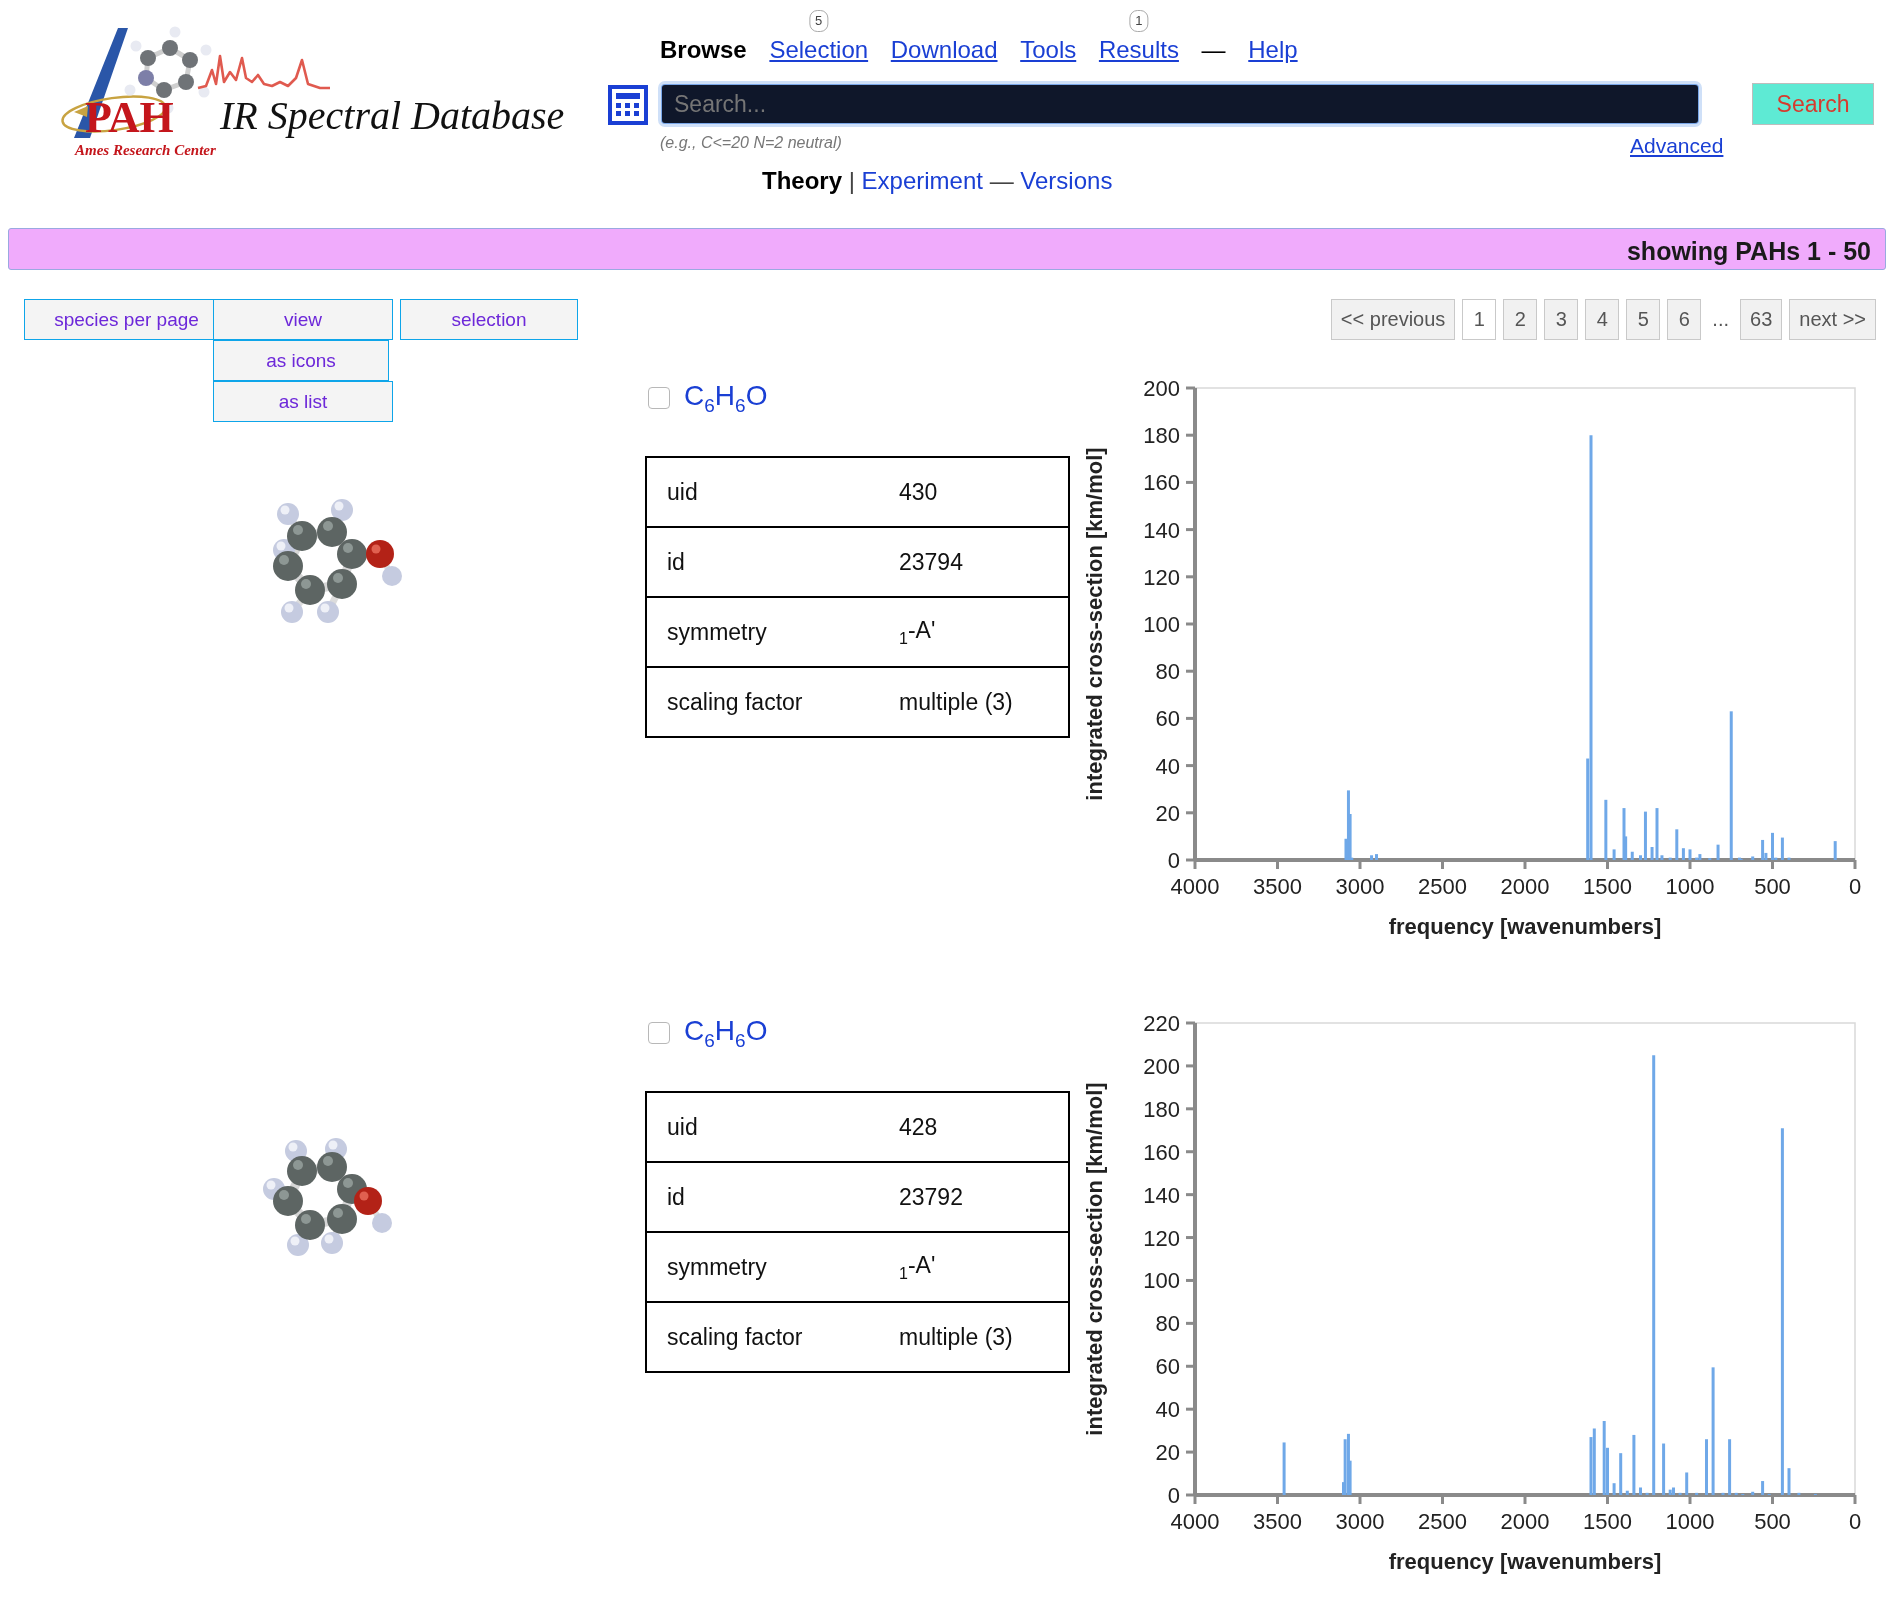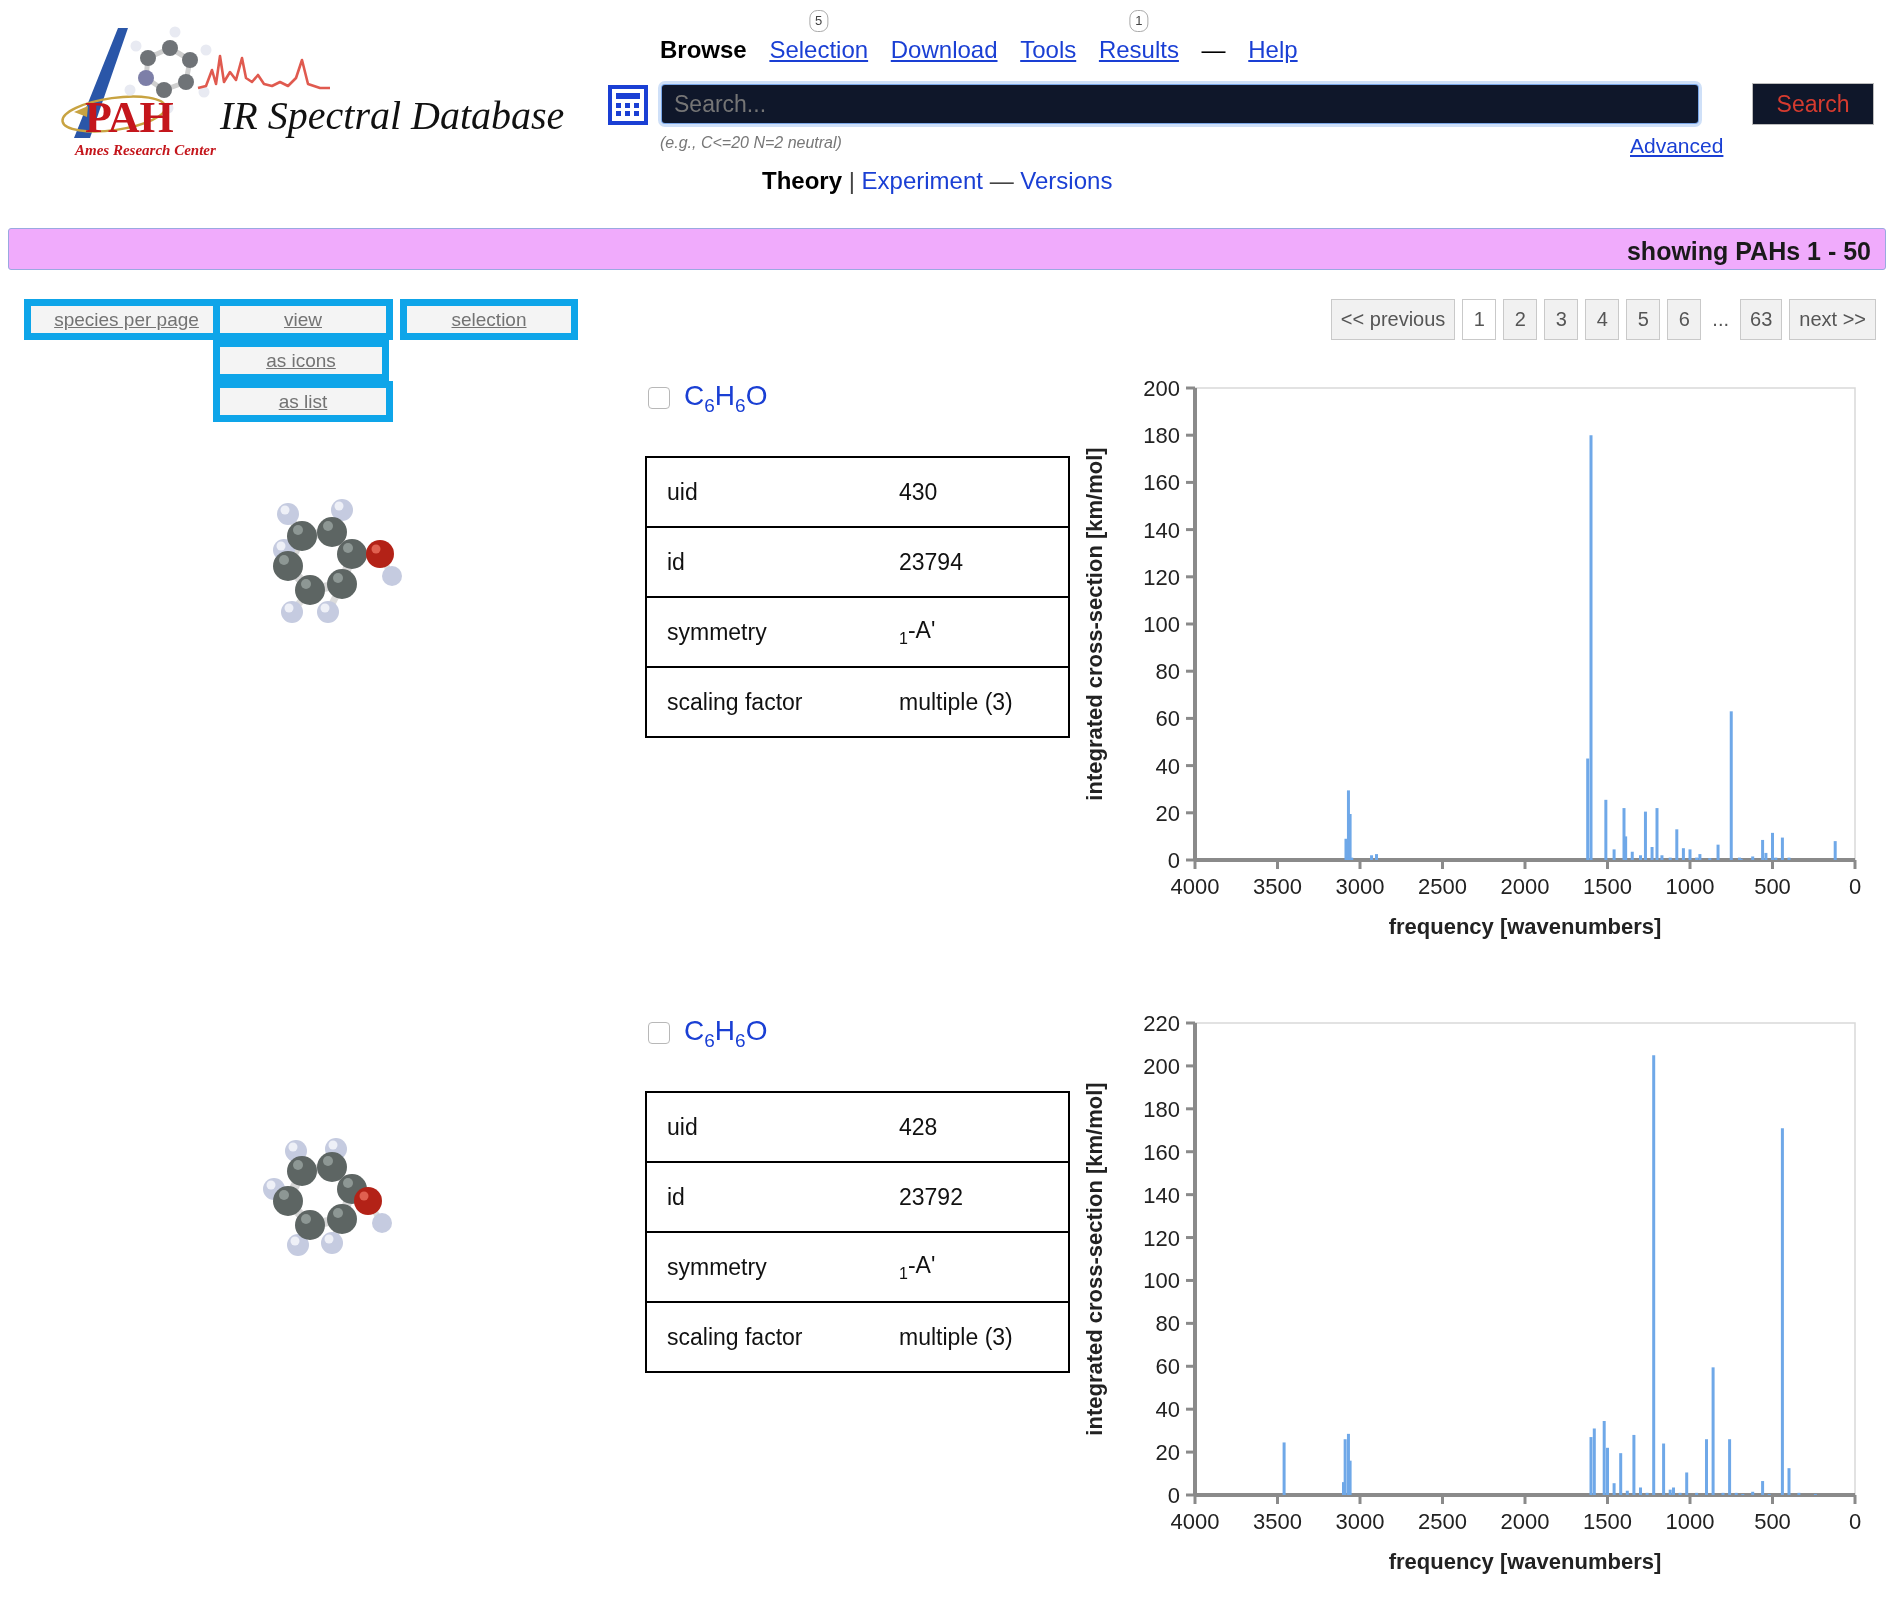--- a/index.html
+++ b/index.html
@@ -55,21 +55,21 @@
     width: 1040px; height: 42px; box-sizing: border-box;
     border: 2px solid #7aa7e8; border-radius: 5px;
     outline: 3px solid #cfe0f8; outline-offset: -1px;
     font-size: 23px; color: #888; padding: 0 12px;
     font-family: "Liberation Sans", sans-serif;
     background: #0f172a;
   }
   #search-button {
     position: absolute; left: 1752px; top: 83px;
     width: 122px; height: 42px;
-    border: 1px solid #bdbdbd; background: #0f172a;
+    border: 1px solid #bdbdbd; background: #5eead4;
     color: #d63b2f; font-size: 23px; cursor: pointer;
     font-family: "Liberation Sans", sans-serif;
   }
   #search-hint {
     position: absolute; left: 660px; top: 134px;
     font-size: 16px; font-style: italic; color: #777;
   }
   #advanced-link {
     position: absolute; left: 1630px; top: 134px;
     font-size: 21px; color: #1a3fd4; text-decoration: underline;
@@ -90,24 +90,24 @@
     border-radius: 3px;
   }
   #showing-text {
     position: absolute; right: 14px; top: 8px;
     font-size: 25px; font-weight: bold; color: #1a1a1a;
   }
 
   
   .tb-btn {
     position: absolute; box-sizing: border-box;
-    border: 7px solid #0ea5e9; background: #f4f4f4;
-    color: #737373; font-size: 19px;
+    border: 1px solid #0ea5e9; background: #f4f4f4;
+    color: #6d28d9; font-size: 19px;
     display: flex; align-items: center; justify-content: center;
-    cursor: pointer; font-family: "Liberation Sans", sans-serif; text-decoration: underline;
+    cursor: pointer; font-family: "Liberation Sans", sans-serif;
   }
   #btn-species { left: 24px; top: 299px; width: 205px; height: 41px; }
   #btn-view    { left: 213px; top: 299px; width: 180px; height: 41px; }
   #btn-asicons { left: 213px; top: 340px; width: 176px; height: 41px; }
   #btn-aslist  { left: 213px; top: 381px; width: 180px; height: 41px; }
   #btn-selection { left: 400px; top: 299px; width: 178px; height: 41px; }
 
   
   #pager { position: absolute; right: 20px; top: 299px; display: flex; }
   .pg {

